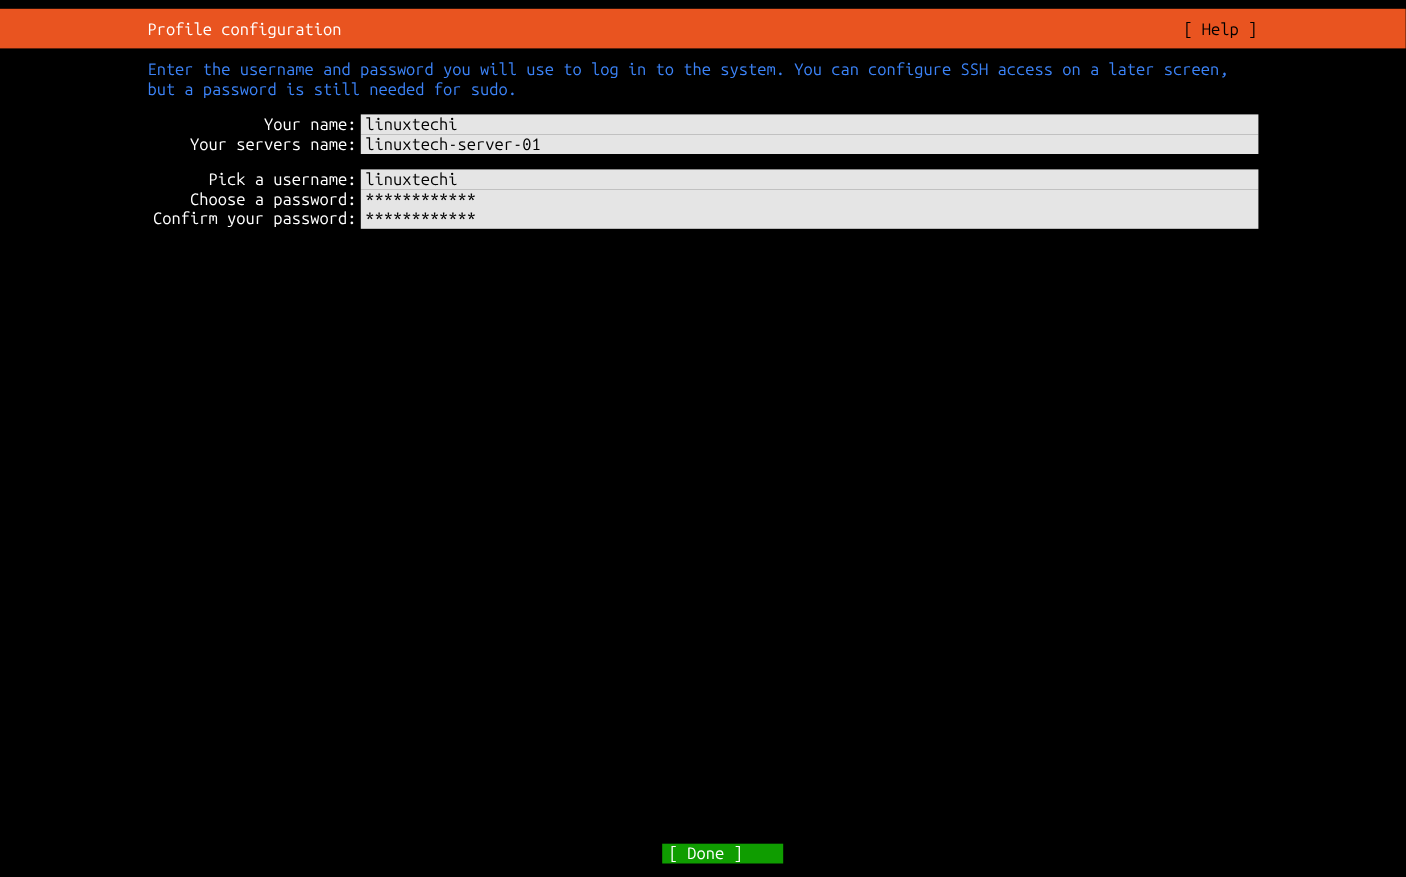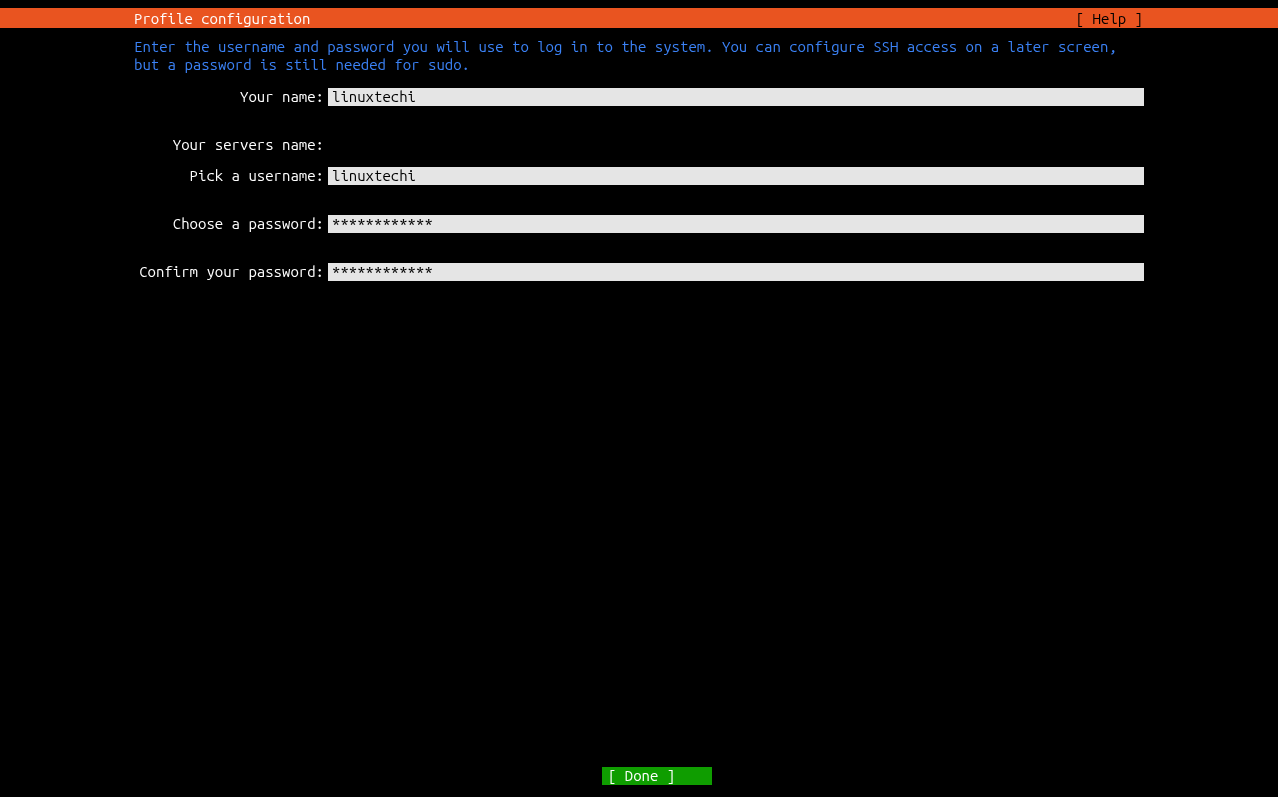--- a/index.html
+++ b/index.html
@@ -16,21 +16,21 @@
     color: #ffffff;
     overflow: hidden;
     position: relative;
   }
   .top-blank {
     height: 8px;
     background: #000000;
   }
   .header-bar {
     background: #e95420;
-    height: 20px;
+    height: 36px;
     display: flex;
     justify-content: space-between;
     align-items: center;
     padding: 0 0;
   }
   .header-title {
     color: #ffffff;
     padding-left: 134px;
   }
   .header-help {
@@ -42,21 +42,20 @@
     padding: 10px 134px 0 134px;
   }
   .description {
     color: #3b82f6;
     line-height: 1.2;
     margin-bottom: 14px;
   }
   .form-row {
     display: flex;
     align-items: flex-start;
-    margin-bottom: 30px;
   }
   .form-row.with-hint {
     margin-bottom: 14px;
   }
   .form-label {
     width: 190px;
     text-align: right;
     color: #ffffff;
     padding-top: 0px;
     flex-shrink: 0;
@@ -121,20 +120,21 @@
   <div class="form-row">
     <div class="form-label">Your name:</div>
     <div class="form-field-wrap">
       <input class="form-input" type="text" value="linuxtechi" style="">
     </div>
   </div>
 
   <div class="form-row with-hint" style="margin-bottom:14px;">
     <div class="form-label">Your servers name:</div>
     <div class="form-field-wrap">
+      <input class="form-input" type="text" value="linuxtech-server-01" style="">
     </div>
   </div>
 
   <div class="form-row">
     <div class="form-label">Pick a username:</div>
     <div class="form-field-wrap">
       <input class="form-input" type="text" value="linuxtechi" style="">
     </div>
   </div>
 

